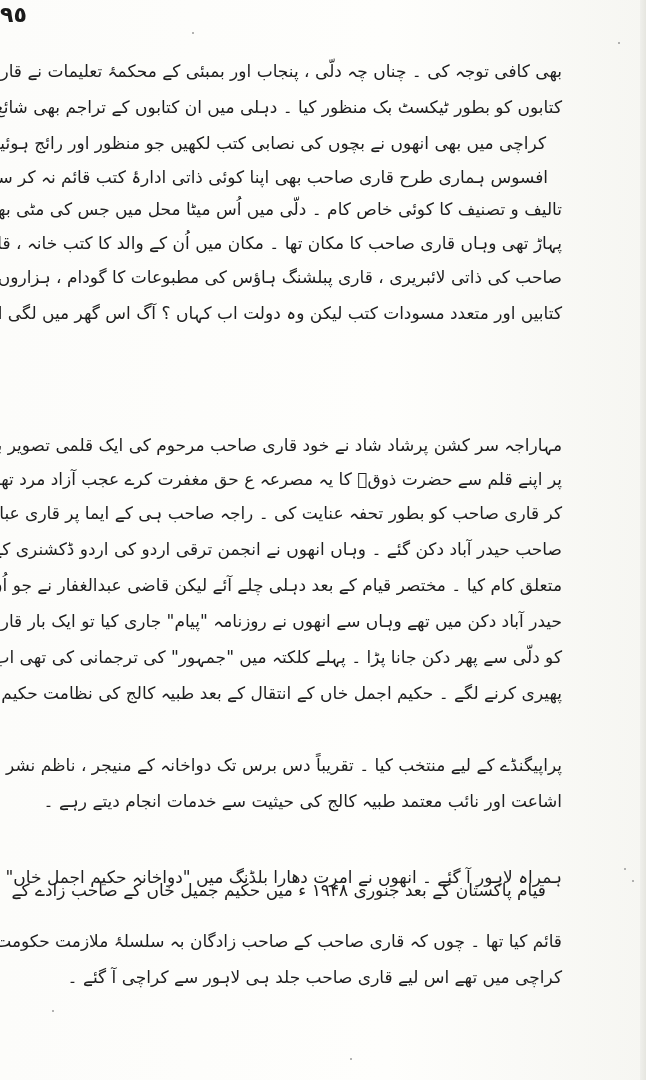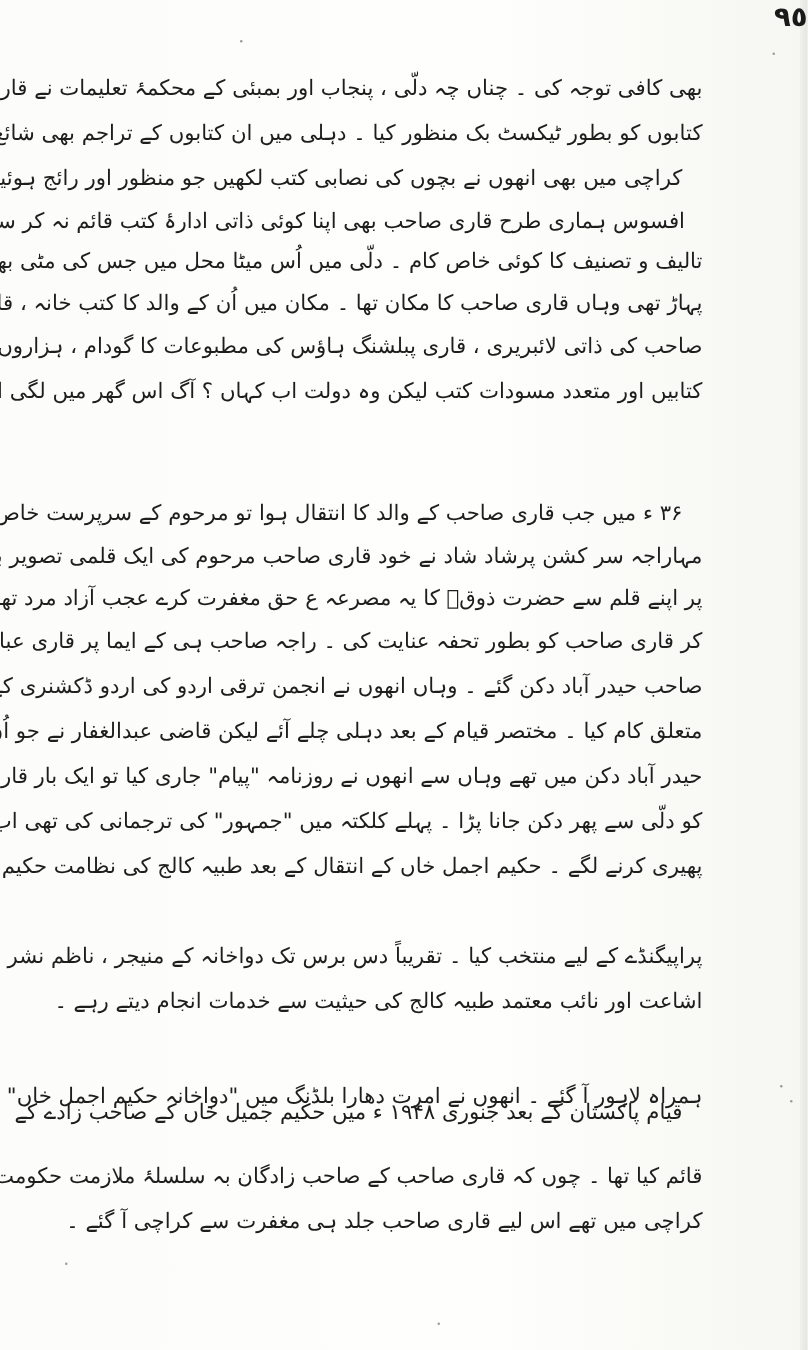--- a/index.html
+++ b/index.html
@@ -12,21 +12,21 @@
   }
   .page {
     position: absolute; left: 0; top: 0; width: 646px; height: 1080px;
     background: linear-gradient(90deg, #fcfcfa 0%, #fefefc 60%, #f6f6f2 100%);
   }
   .right-edge {
     position: absolute; right: 0; top: 0; width: 6px; height: 1080px;
     background: linear-gradient(90deg, #f0f0ec, #e6e6e0);
   }
   .page-number {
-    position: absolute; top: 2px; left: 0; width: 646px; text-align: right;
+    position: absolute; top: 2px; left: 0; width: 646px; text-align: left;
     font-size: 22px; font-weight: bold; letter-spacing: 1px; color: #1a1a1a;
   }
   .line {
     position: absolute; right: 84px; direction: rtl; unicode-bidi: embed;
     white-space: nowrap; font-size: 17px; line-height: 22px; color: #1e1e1e;
     font-family: "DejaVu Sans", sans-serif;
   }
   .l { left: 48px; text-align: justify; text-align-last: justify; }
   .last { text-align: right; text-align-last: right; }
   .speck { position: absolute; width: 2px; height: 2px; background: #9a9a9a; border-radius: 50%; }
@@ -43,36 +43,35 @@
   <div class="line l last" style="top:96px;left:100px">کتابوں کو بطور ٹیکسٹ بک منظور کیا ۔ دہلی میں ان کتابوں کے تراجم بھی شائع ہوئے ۔</div>
 
   <div class="line l last" style="top:132px;right:100px;left:70px">کراچی میں بھی انھوں نے بچوں کی نصابی کتب لکھیں جو منظور اور رائج ہوئیں ۔</div>
 
   <div class="line l" style="top:166px;right:98px">افسوس ہماری طرح قاری صاحب بھی اپنا کوئی ذاتی ادارۂ کتب قائم نہ کر سکے اور نہ ہی</div>
   <div class="line l" style="top:198px">تالیف و تصنیف کا کوئی خاص کام ۔ دلّی میں اُس میٹا محل میں جس کی مٹی بھی پتھر اور</div>
   <div class="line l" style="top:232px">پہاڑ تھی وہاں قاری صاحب کا مکان تھا ۔ مکان میں اُن کے والد کا کتب خانہ ، قاری</div>
   <div class="line l" style="top:266px">صاحب کی ذاتی لائبریری ، قاری پبلشنگ ہاؤس کی مطبوعات کا گودام ، ہزاروں کی تعداد میں</div>
   <div class="line l" style="top:302px">کتابیں اور متعدد مسودات کتب لیکن وہ دولت اب کہاں ؟ آگ اس گھر میں لگی ایسی</div>
 
-  <div class="line l" style="top:400px;right:100px">۳۶ ء میں جب قاری صاحب کے والد کا انتقال ہوا تو مرحوم کے سرپرست خاص</div>
   <div class="line l" style="top:434px">مہاراجہ سر کشن پرشاد شاد نے خود قاری صاحب مرحوم کی ایک قلمی تصویر بنائی اور اس</div>
   <div class="line l" style="top:468px">پر اپنے قلم سے حضرت ذوقؔ کا یہ مصرعہ ع حق مغفرت کرے عجب آزاد مرد تھا ، لکھ</div>
   <div class="line l" style="top:502px">کر قاری صاحب کو بطور تحفہ عنایت کی ۔ راجہ صاحب ہی کے ایما پر قاری عباس</div>
   <div class="line l" style="top:538px">صاحب حیدر آباد دکن گئے ۔ وہاں انھوں نے انجمن ترقی اردو کی اردو ڈکشنری کے</div>
   <div class="line l" style="top:574px">متعلق کام کیا ۔ مختصر قیام کے بعد دہلی چلے آئے لیکن قاضی عبدالغفار نے جو اُن دنوں</div>
   <div class="line l" style="top:610px">حیدر آباد دکن میں تھے وہاں سے انھوں نے روزنامہ "پیام" جاری کیا تو ایک بار قاری صاحب</div>
   <div class="line l" style="top:646px">کو دلّی سے پھر دکن جانا پڑا ۔ پہلے کلکتہ میں "جمہور" کی ترجمانی کی تھی اب دکن میں</div>
   <div class="line l" style="top:682px">پھیری کرنے لگے ۔ حکیم اجمل خاں کے انتقال کے بعد طبیہ کالج کی نظامت حکیم جمیل خاں</div>
   <div class="line l" style="top:754px">پراپیگنڈے کے لیے منتخب کیا ۔ تقریباً دس برس تک دواخانہ کے منیجر ، ناظم نشر و</div>
   <div class="line l" style="top:790px;left:70px">اشاعت اور نائب معتمد طبیہ کالج کی حیثیت سے خدمات انجام دیتے رہے ۔</div>
 
   <div class="line l" style="top:879px;right:100px">قیام پاکستان کے بعد جنوری ۱۹۴۸ ء میں حکیم جمیل خاں کے صاحب زادے کے</div>
   <div class="line l" style="top:866px">ہمراہ لاہور آ گئے ۔ انھوں نے امرت دھارا بلڈنگ میں "دواخانہ حکیم اجمل خاں"</div>
   <div class="line l" style="top:930px">قائم کیا تھا ۔ چوں کہ قاری صاحب کے صاحب زادگان بہ سلسلۂ ملازمت حکومت پاکستان</div>
-  <div class="line last" style="top:966px">کراچی میں تھے اس لیے قاری صاحب جلد ہی مغفرت سے کراچی آ گئے ۔</div>
+  <div class="line last" style="top:966px">کراچی میں تھے اس لیے قاری صاحب جلد ہی لاہور سے کراچی آ گئے ۔</div>
 
   <span class="speck" style="left:192px;top:32px"></span>
   <span class="speck" style="left:618px;top:42px"></span>
   <span class="speck" style="left:624px;top:868px"></span>
   <span class="speck" style="left:632px;top:880px"></span>
   <span class="speck" style="left:52px;top:1010px"></span>
   <span class="speck" style="left:350px;top:1058px"></span>
 </div>
 
 </body></html>

